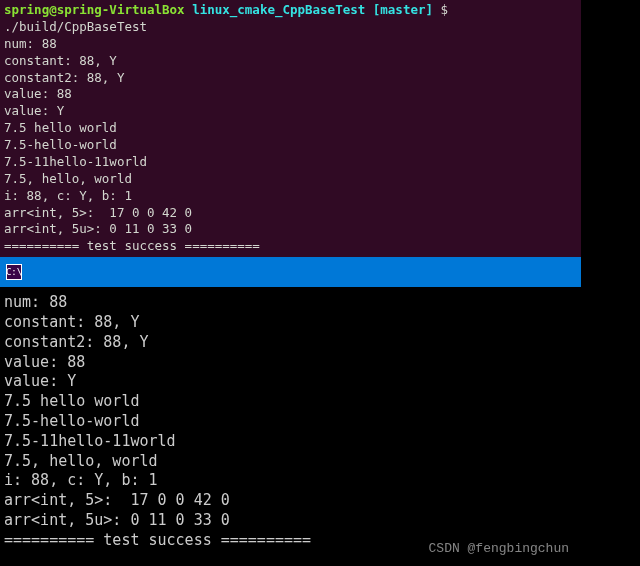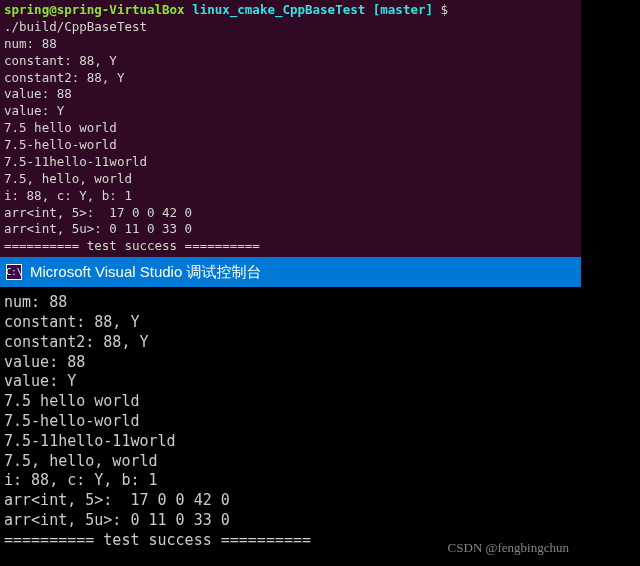--- a/index.html
+++ b/index.html
@@ -60,21 +60,21 @@
     font-size: 15px;
     line-height: 1.32;
     font-family: "Consolas", monospace;
   }
   .win-line { white-space: pre; }
   .watermark {
     position: absolute;
     right: 12px;
     bottom: 10px;
     color: rgba(220,220,220,0.6);
-    font-family: Liberation Serif, serif;
+    font-family: Liberation Mono, monospace;
     font-size: 13px;
     margin-top: 45px;
   }
   .container { position: relative; width: 581px; height: 566px; }
 </style>
 </head>
 <body>
 
 <div class="container">
 
@@ -102,21 +102,20 @@
         <div class="out-line">7.5, hello, world</div>
         <div class="out-line">i: 88, c: Y, b: 1</div>
         <div class="out-line">arr&lt;int, 5&gt;:  17 0 0 42 0</div>
         <div class="out-line">arr&lt;int, 5u&gt;: 0 11 0 33 0</div>
         <div class="out-line">========== test success ==========</div>
       </div>
   </div>
 
   <div class="win-titlebar">
     <span class="win-icon">C:\</span>
-    <span>Microsoft Visual Studio 调试控制台</span>
   </div>
 
   <div class="win-term">
     <div id="win-output">
         <div class="win-line">num: 88</div>
         <div class="win-line">constant: 88, Y</div>
         <div class="win-line">constant2: 88, Y</div>
         <div class="win-line">value: 88</div>
         <div class="win-line">value: Y</div>
         <div class="win-line">7.5 hello world</div>

